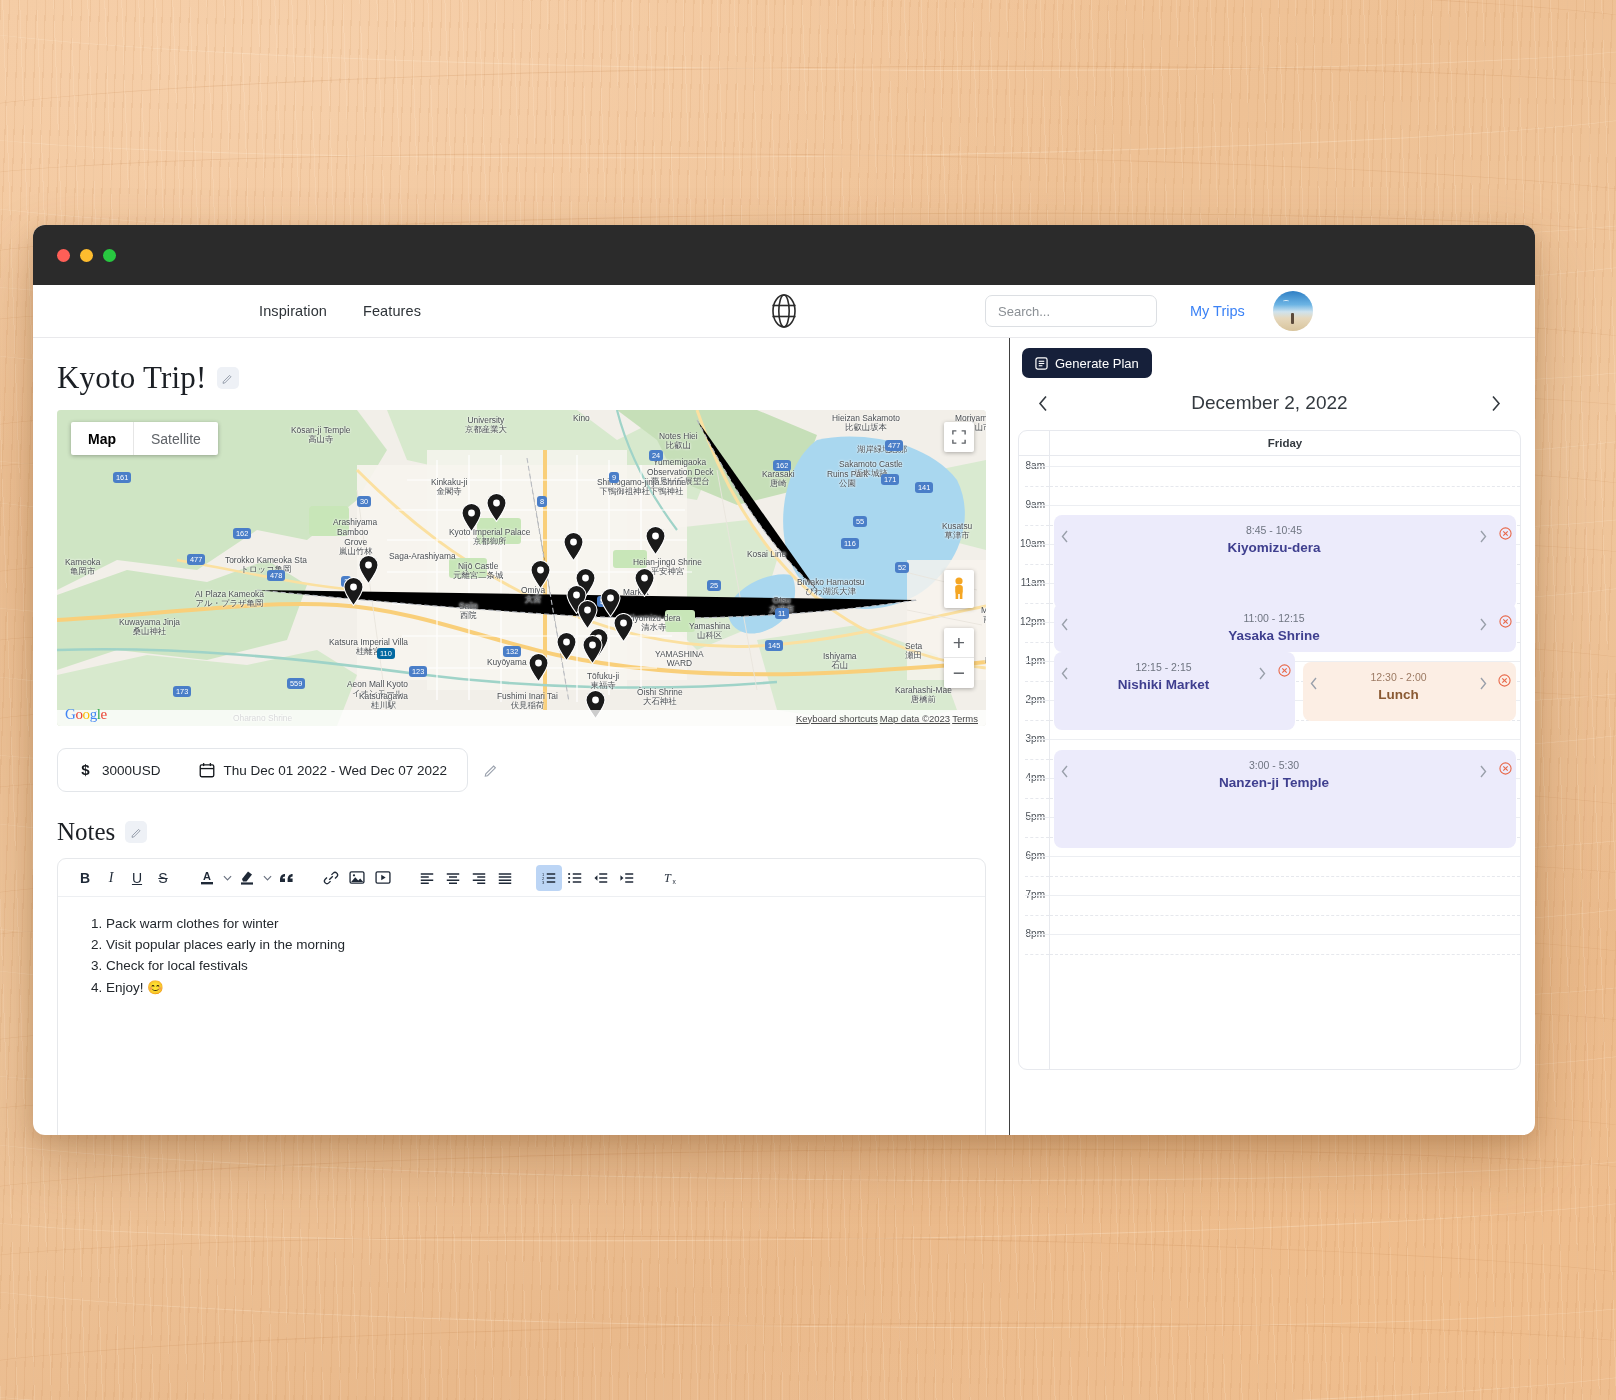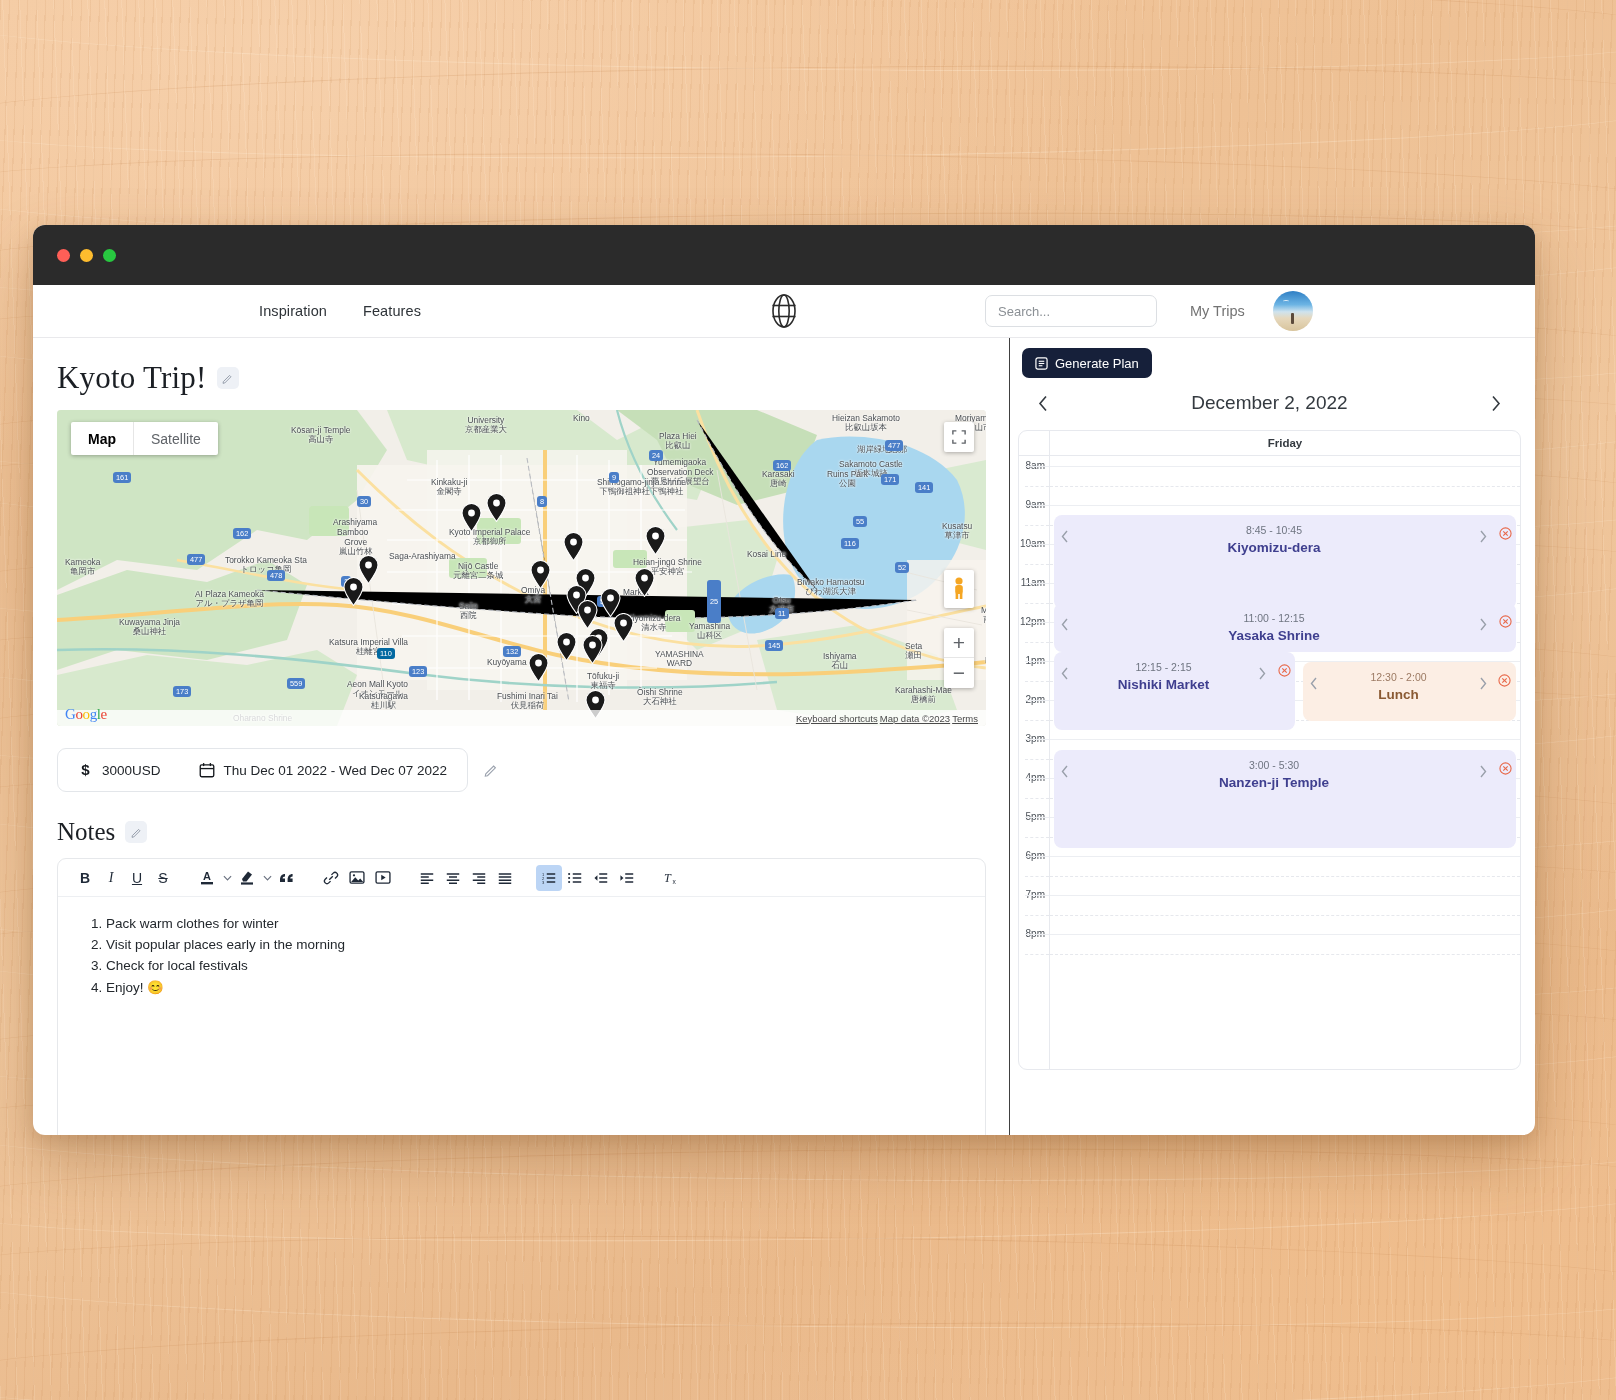--- a/index.html
+++ b/index.html
@@ -75,21 +75,21 @@
     border: 1px solid #dcdfe3; border-radius: 7px;
     display: flex; align-items: center; padding: 0 12px;
   }
   #search-input {
     border: none; outline: none; width: 100%;
     font-family: "Liberation Sans", sans-serif; font-size: 13px; color: #6b7075;
     background: transparent;
   }
   #search-input::placeholder { color: #8b9095; }
   #mytrips {
-    position: absolute; left: 1157px; font-size: 14.5px; color: #737373; cursor: pointer;
+    position: absolute; left: 1157px; font-size: 14.5px; color: #3b82f6; cursor: pointer;
   }
   #avatar {
     position: absolute; left: 1240px; top: 6px;
     width: 40px; height: 40px; border-radius: 50%; overflow: hidden;
     background: linear-gradient(#2f7fc4 0%, #6cb4e4 34%, #cfe3ee 52%, #e6d8bd 68%, #d8c49c 100%);
     cursor: pointer; position: absolute;
   }
   #avatar .surf {
     position: absolute; left: 46%; top: 56%; width: 3px; height: 11px;
     background: #5b4a3b; border-radius: 1px;
@@ -404,21 +404,21 @@
 
         <div id="map-labels">
             <div class="maplabel" style="left: 408px; top: 6px;">
               <div>University</div>
               <div class="jp">京都産業大</div>
             </div>
             <div class="maplabel" style="left: 516px; top: 4px;">
               <div>Kino</div>
             </div>
             <div class="maplabel" style="left: 602px; top: 22px;">
-              <div>Plaza Hiei</div>
+              <div>Notes Hiei</div>
               <div class="jp">比叡山</div>
             </div>
             <div class="maplabel" style="left: 775px; top: 4px;">
               <div>Hieizan Sakamoto</div>
               <div class="jp">比叡山坂本</div>
             </div>
             <div class="maplabel" style="left: 898px; top: 4px;">
               <div>Moriyama Citizen</div>
               <div class="jp">守山市民フ</div>
             </div>
@@ -602,21 +602,21 @@
             <div style="position: absolute; left: 796px; top: 106px; background: rgb(74, 126, 200); color: rgb(255, 255, 255); font-size: 7.4px; border-radius: 3px; padding: 1px 3px; z-index: 3;">55</div>
             <div style="position: absolute; left: 838px; top: 152px; background: rgb(74, 126, 200); color: rgb(255, 255, 255); font-size: 7.4px; border-radius: 3px; padding: 1px 3px; z-index: 3;">52</div>
             <div style="position: absolute; left: 718px; top: 198px; background: rgb(74, 126, 200); color: rgb(255, 255, 255); font-size: 7.4px; border-radius: 3px; padding: 1px 3px; z-index: 3;">11</div>
             <div style="position: absolute; left: 708px; top: 230px; background: rgb(74, 126, 200); color: rgb(255, 255, 255); font-size: 7.4px; border-radius: 3px; padding: 1px 3px; z-index: 3;">145</div>
             <div style="position: absolute; left: 272px; top: 238px; background: #0369a1; color: rgb(255, 255, 255); font-size: 7.4px; border-radius: 3px; padding: 1px 3px; z-index: 3; margin-left: 48px;">110</div>
             <div style="position: absolute; left: 230px; top: 268px; background: rgb(74, 126, 200); color: rgb(255, 255, 255); font-size: 7.4px; border-radius: 3px; padding: 1px 3px; z-index: 3;">559</div>
             <div style="position: absolute; left: 116px; top: 276px; background: rgb(74, 126, 200); color: rgb(255, 255, 255); font-size: 7.4px; border-radius: 3px; padding: 1px 3px; z-index: 3;">173</div>
             <div style="position: absolute; left: 352px; top: 256px; background: rgb(74, 126, 200); color: rgb(255, 255, 255); font-size: 7.4px; border-radius: 3px; padding: 1px 3px; z-index: 3;">123</div>
             <div style="position: absolute; left: 446px; top: 236px; background: rgb(74, 126, 200); color: rgb(255, 255, 255); font-size: 7.4px; border-radius: 3px; padding: 1px 3px; z-index: 3;">132</div>
             <div style="position: absolute; left: 540px; top: 186px; background: rgb(74, 126, 200); color: rgb(255, 255, 255); font-size: 7.4px; border-radius: 3px; padding: 1px 3px; z-index: 3;">50</div>
-            <div style="position: absolute; left: 650px; top: 170px; background: rgb(74, 126, 200); color: rgb(255, 255, 255); font-size: 7.4px; border-radius: 3px; padding: 17px 3px; z-index: 3;">25</div>
+            <div style="position: absolute; left: 650px; top: 170px; background: rgb(74, 126, 200); color: rgb(255, 255, 255); font-size: 7.4px; border-radius: 3px; padding: 1px 3px; z-index: 3;">25</div>
           </div>
 
         <div id="map-pins">
             <div class="pin" style="left: 404px; top: 93px;"><svg width="21" height="29" viewBox="0 0 21 29">
                 <path d="M10.5,28.5 C10.5,28.5 20,15.5 20,10 A9.5,9.5 0 1 0 1,10 C1,15.5 10.5,28.5 10.5,28.5 Z" fill="#1a1a1a" stroke="#ffffff" stroke-width="1.1"></path>
                 <circle cx="10.5" cy="10" r="3.4" fill="#ffffff"></circle>
               </svg></div>
             <div class="pin" style="left: 429px; top: 83px;"><svg width="21" height="29" viewBox="0 0 21 29">
                 <path d="M10.5,28.5 C10.5,28.5 20,15.5 20,10 A9.5,9.5 0 1 0 1,10 C1,15.5 10.5,28.5 10.5,28.5 Z" fill="#1a1a1a" stroke="#ffffff" stroke-width="1.1"></path>
                 <circle cx="10.5" cy="10" r="3.4" fill="#ffffff"></circle>

